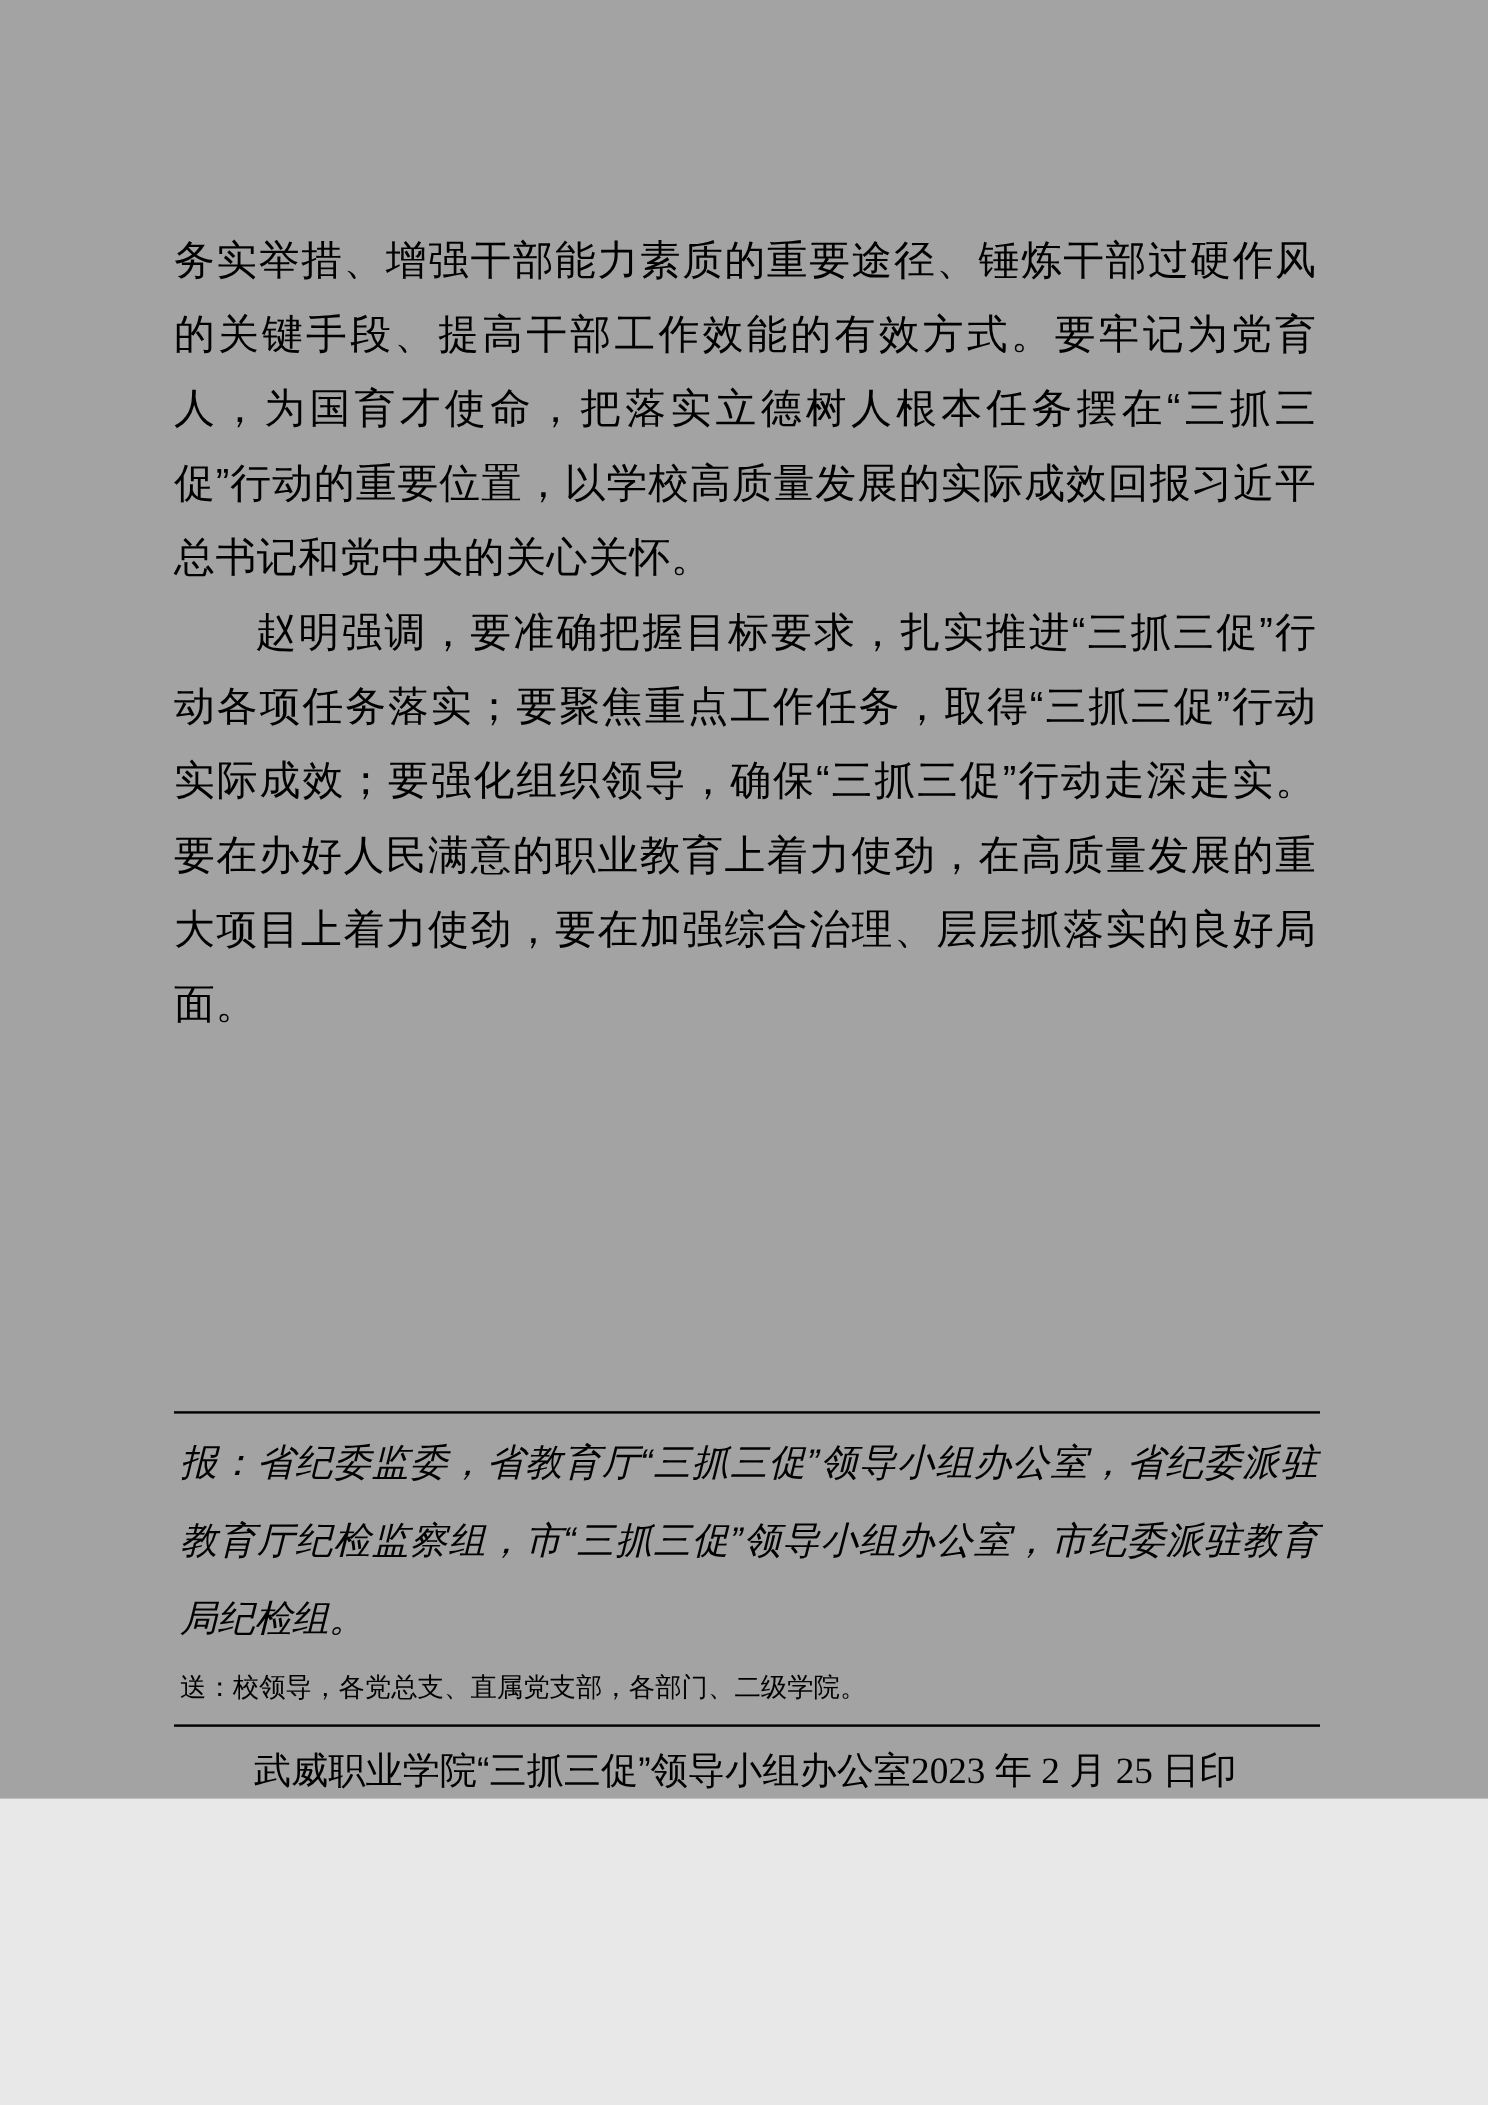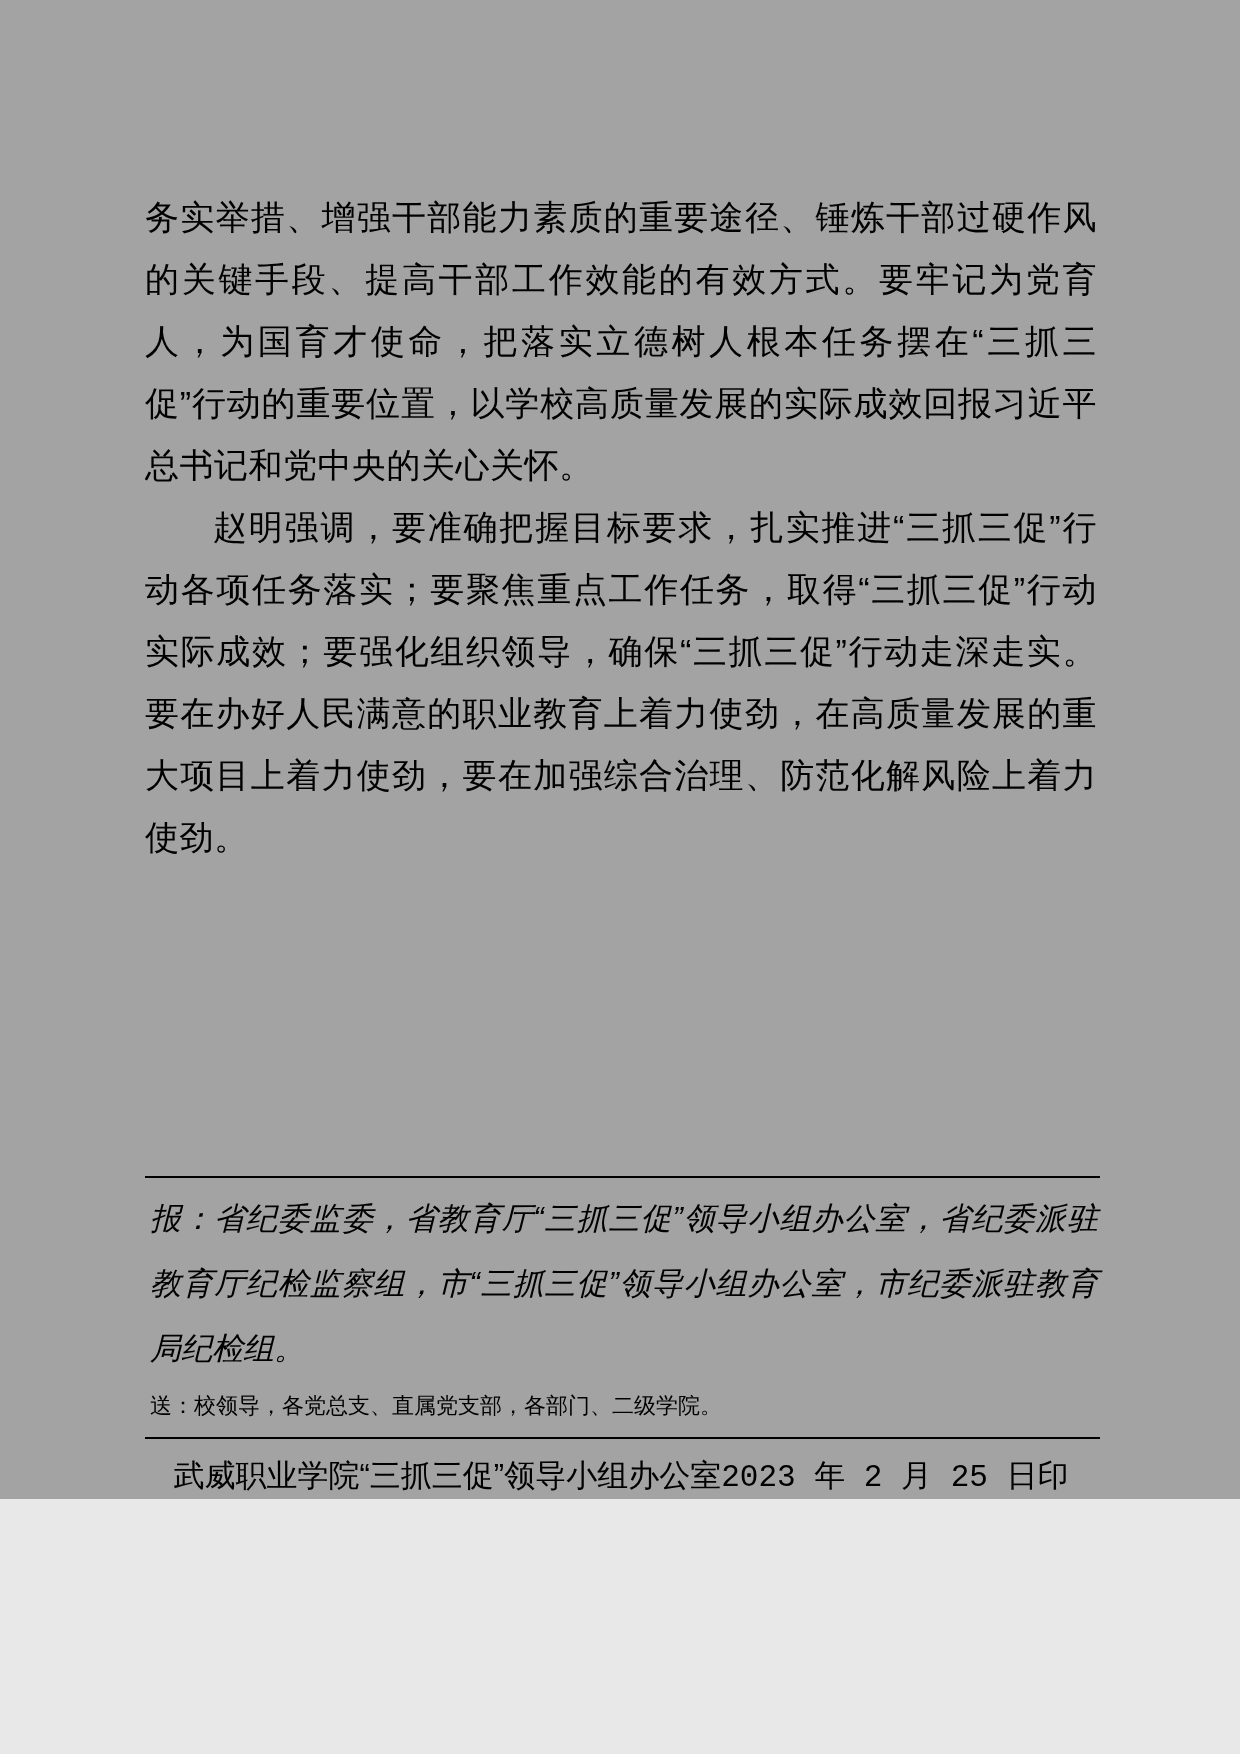--- a/index.html
+++ b/index.html
@@ -69,21 +69,21 @@
     left: 145px;
     width: 952px;
     top: 1454px;
     font-size: 31px;
     line-height: 44px;
     display: flex;
     justify-content: center;
     align-items: baseline;
   }
   .imprint-date {
-    font-family: Liberation Mono, monospace;
+    font-family: Liberation Serif, serif;
     font-size: 31px;
   }
   .imprint-overflow {
     position: absolute;
     left: 145px;
     top: 1520px;
     font-size: 31px;
     line-height: 44px;
   }
   .page-number {
@@ -95,21 +95,21 @@
     letter-spacing: 4px;
   }
 </style>
 </head>
 <body>
 
 <div class="page">
 
   <div class="body-text">
     <p>务实举措、增强干部能力素质的重要途径、锤炼干部过硬作风的关键手段、提高干部工作效能的有效方式。要牢记为党育人，为国育才使命，把落实立德树人根本任务摆在“三抓三促”行动的重要位置，以学校高质量发展的实际成效回报习近平总书记和党中央的关心关怀。</p>
-    <p class="indent">赵明强调，要准确把握目标要求，扎实推进“三抓三促”行动各项任务落实；要聚焦重点工作任务，取得“三抓三促”行动实际成效；要强化组织领导，确保“三抓三促”行动走深走实。要在办好人民满意的职业教育上着力使劲，在高质量发展的重大项目上着力使劲，要在加强综合治理、防范化解风险上着力使劲。</p>
+    <p class="indent">赵明强调，要准确把握目标要求，扎实推进“三抓三促”行动各项任务落实；要聚焦重点工作任务，取得“三抓三促”行动实际成效；要强化组织领导，确保“三抓三促”行动走深走实。要在办好人民满意的职业教育上着力使劲，在高质量发展的重大项目上着力使劲，要在加强综合治理、层层抓落实的良好局面。</p>
   </div>
 
   <div class="sep sep-top"></div>
 
   <div class="report-line">报：省纪委监委，省教育厅“三抓三促”领导小组办公室，省纪委派驻教育厅纪检监察组，市“三抓三促”领导小组办公室，市纪委派驻教育局纪检组。</div>
 
   <div class="send-line">送：校领导，各党总支、直属党支部，各部门、二级学院。</div>
 
   <div class="sep sep-middle"></div>
 

